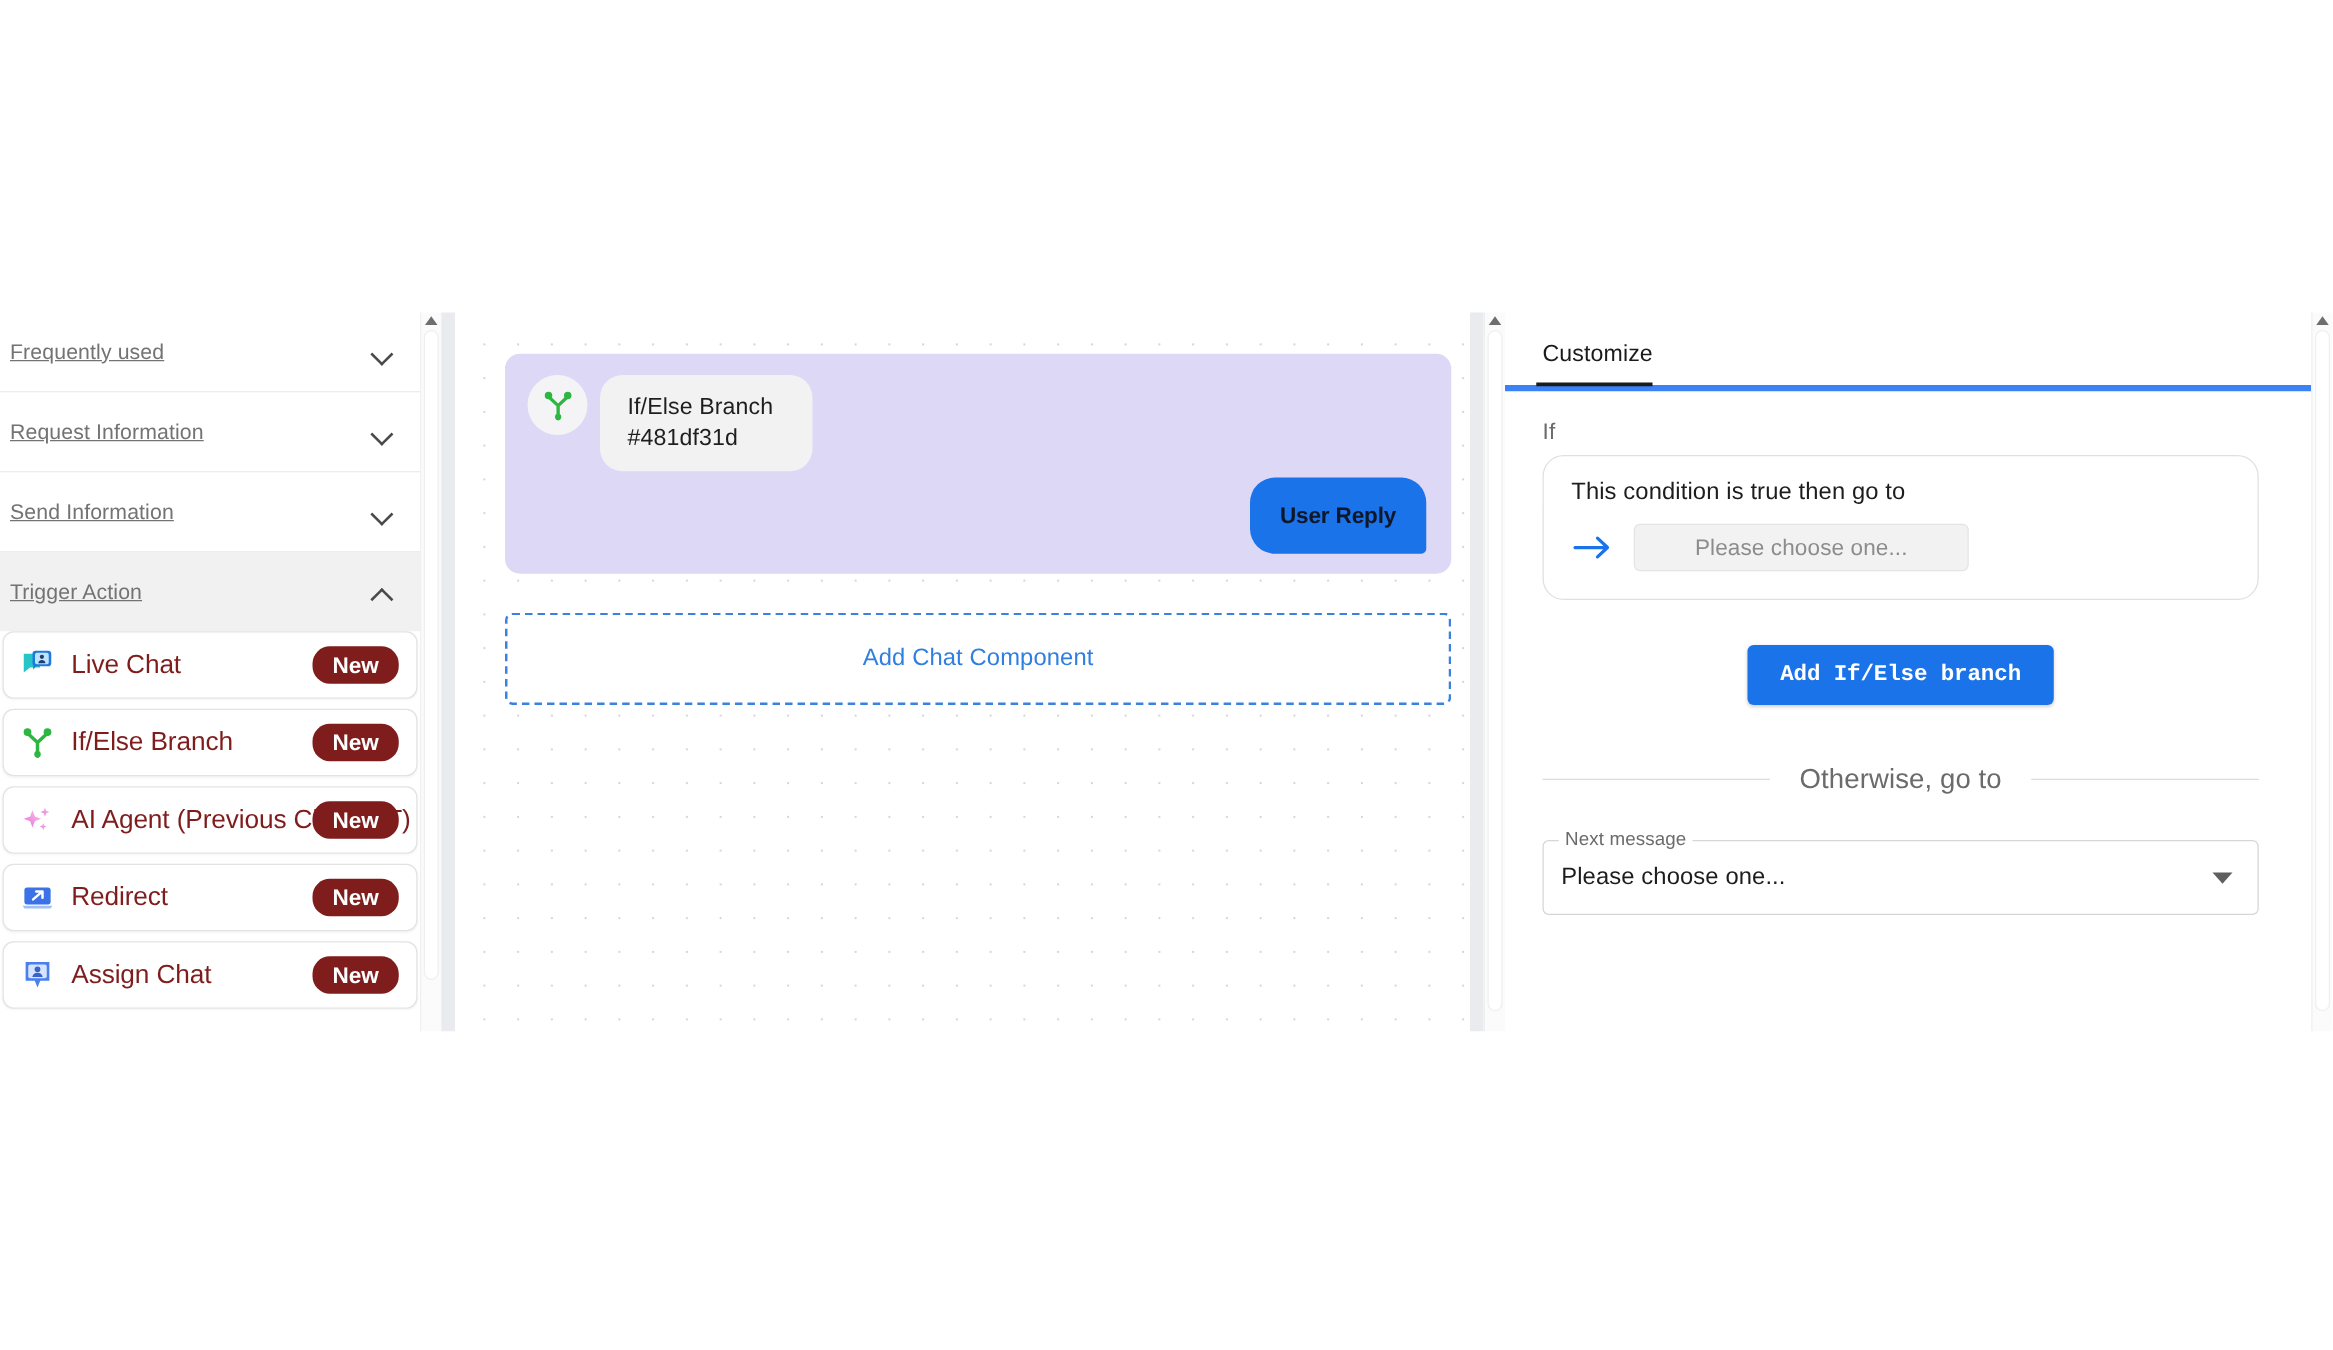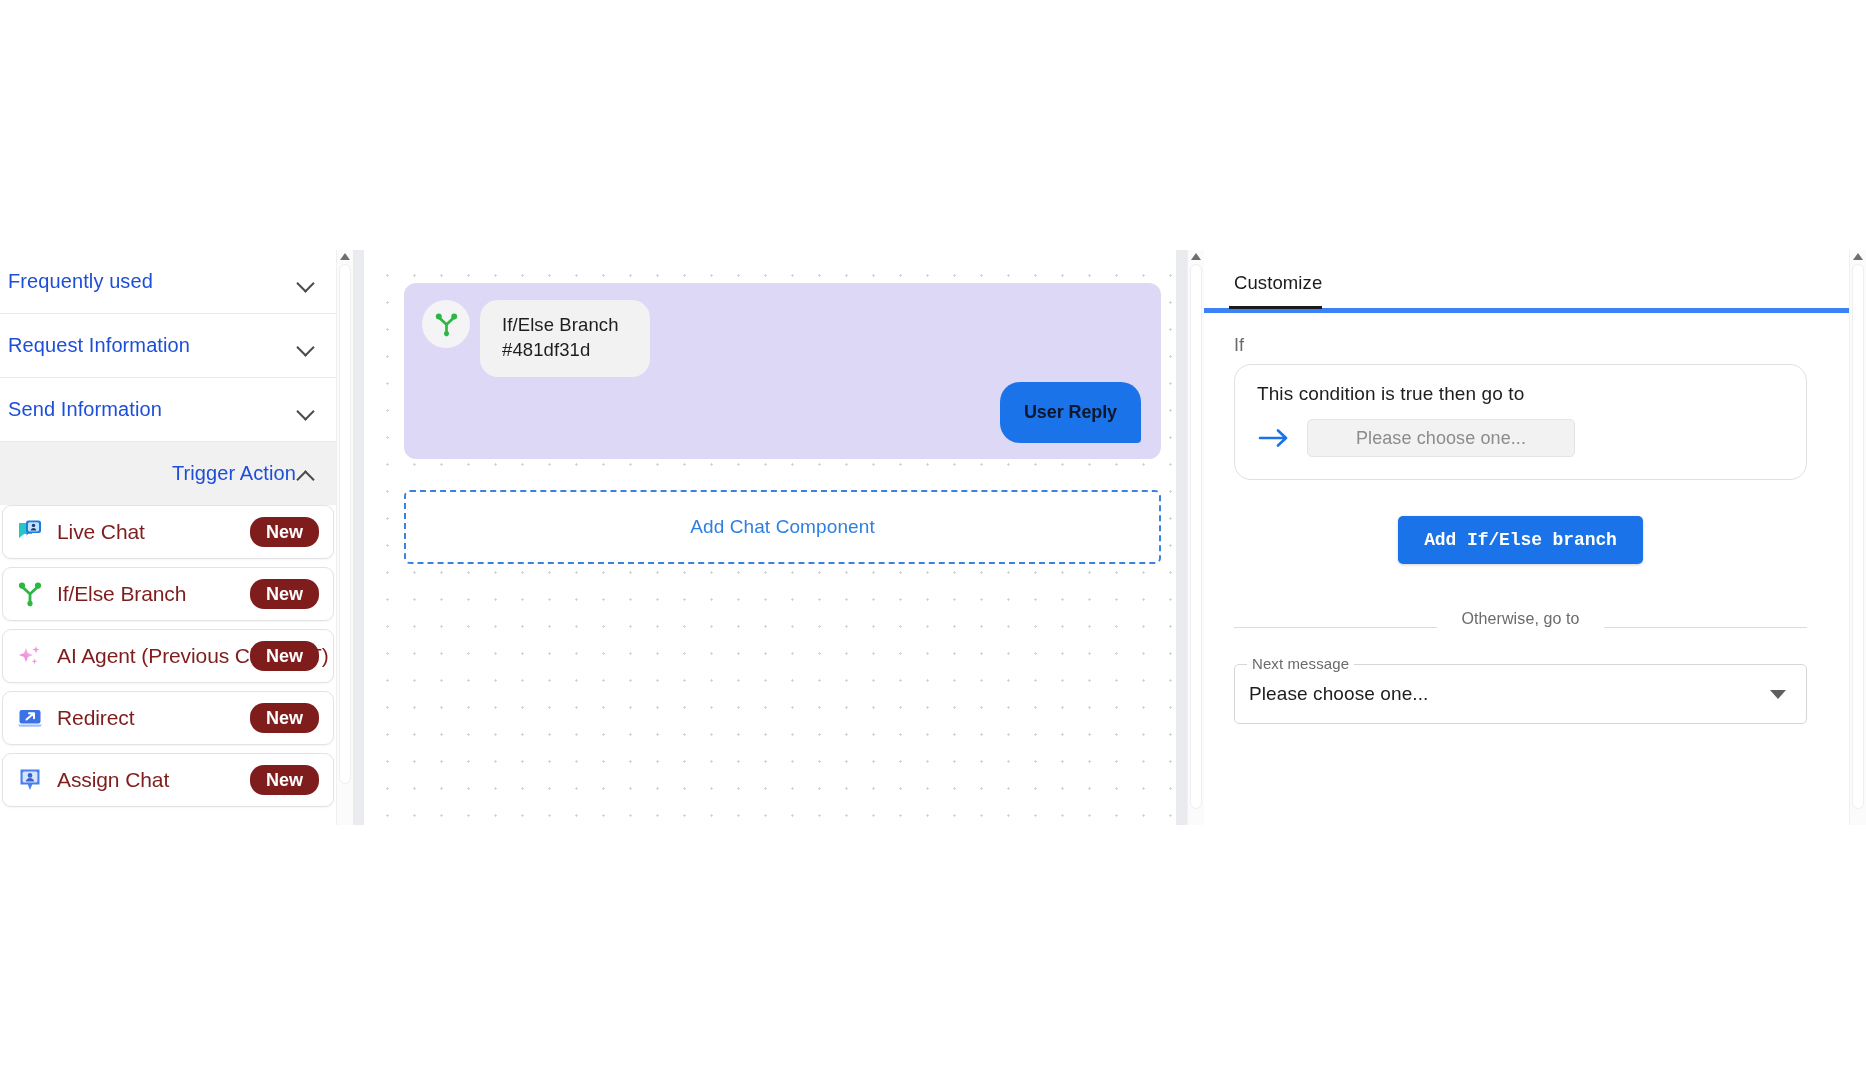--- a/index.html
+++ b/index.html
@@ -27,32 +27,33 @@
     overflow: hidden;
     position: relative;
     flex: none;
   }
   .sb-inner { padding: 0; }
 
   .accordion {
     border-bottom: 1px solid #e8e8e8;
     background: #ffffff;
   }
-  .accordion.open { background: #f1f1f1; border-bottom: none; text-align: right; }
+  .accordion.open { background: #f1f1f1; border-bottom: none; }
   .acc-head {
     height: 63px;
     display: flex; align-items: center;
     padding: 0 20px 0 8px;
     cursor: pointer;
   }
   .acc-title {
     flex: 1;
-    font-size: 20px;
-    color: #1d4ed8;
-    letter-spacing: .1px;
+    font-size: 17px;
+    color: #737373;
+    letter-spacing: .1px;
+    text-decoration: underline;
   }
   .chev {
     width: 20px; height: 20px;
     position: relative; flex: none;
   }
   .chev::before {
     content: "";
     position: absolute;
     left: 3px; top: 5px;
     width: 11px; height: 11px;
@@ -278,24 +279,24 @@
     font-family: Liberation Mono, monospace;
     font-size: 18px;
     font-weight: 700;
     padding: 14px 26px;
     cursor: pointer;
     box-shadow: 0 1px 3px rgba(0,0,0,.18);
     letter-spacing: -.1px;
   }
 
   .divider-text {
-    display: flex; align-items: flex-end;
+    display: flex; align-items: center;
     margin-top: 46px;
     color: #6b6b6b;
-    font-size: 16px;
+    font-size: 22px;
     letter-spacing: .1px;
   }
   .divider-text::before,
   .divider-text::after {
     content: "";
     flex: 1;
     height: 1px;
     background: #dcdcdc;
   }
   .divider-text::before { margin-right: 24px; }

